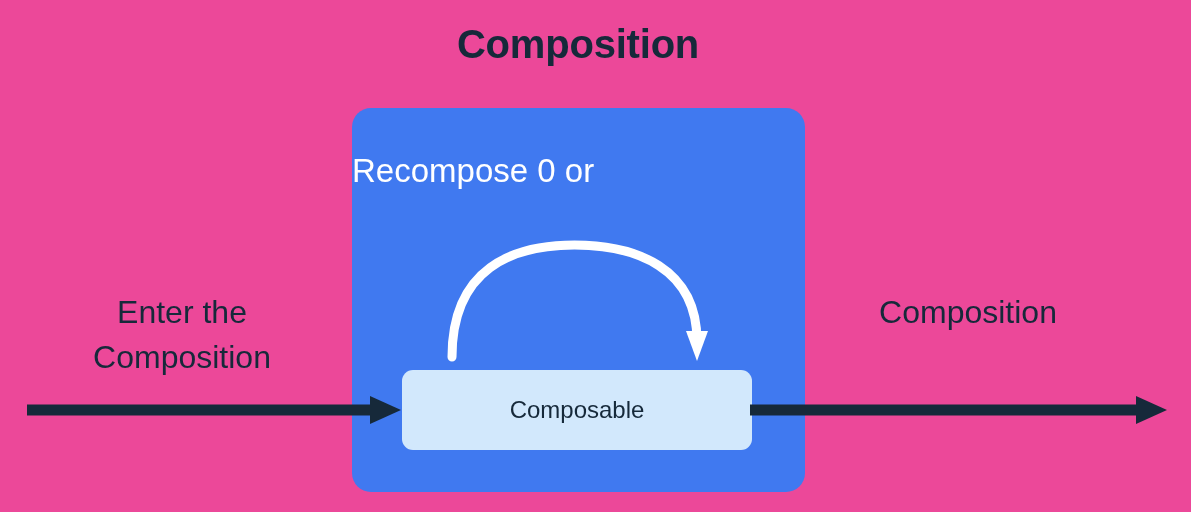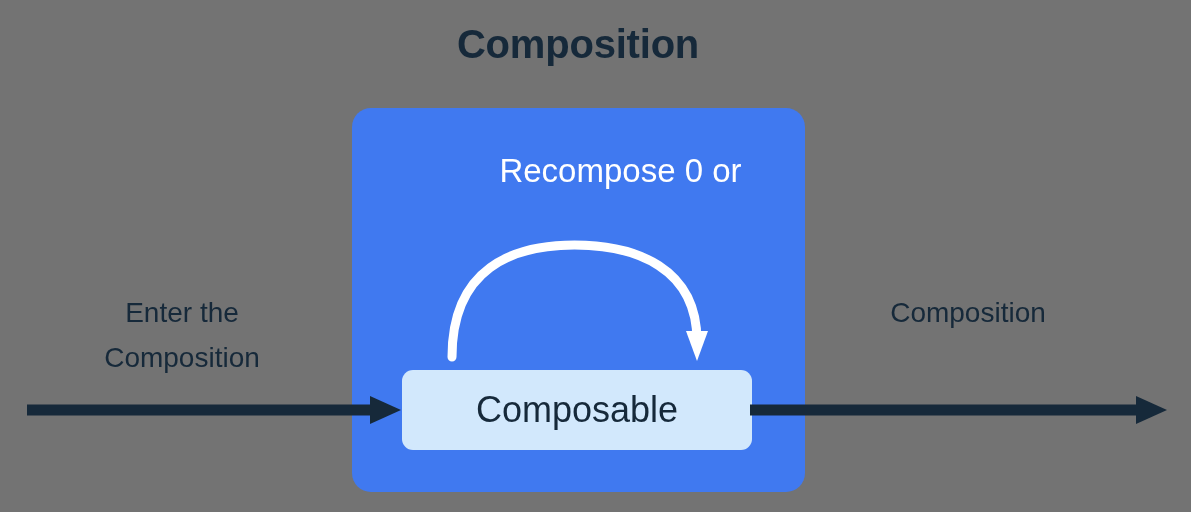--- a/index.html
+++ b/index.html
@@ -8,21 +8,21 @@
     padding: 0;
     background: #ffffff;
   }
   body {
     font-family: "Liberation Sans", sans-serif;
   }
   #canvas {
     position: relative;
     width: 1191px;
     height: 512px;
-    background: #737373;
+    background: #ec4899;
     overflow: hidden;
   }
 
   
   #diagram-title {
     position: absolute;
     left: 0;
     top: 22px;
     width: 1156px;
     text-align: center;
@@ -43,21 +43,20 @@
     height: 384px;
     background: #4079f0;
     border-radius: 19px;
   }
 
   #recompose-label {
     position: absolute;
     left: 352px;
     top: 149px;
     width: 537px;
-    text-align: center;
     color: #ffffff;
     font-size: 33px;
     line-height: 44px;
     font-weight: 400;
   }
   #recompose-label .line {
     display: block;
   }
 
   
@@ -73,30 +72,30 @@
   #composable-label {
     position: absolute;
     left: 402px;
     top: 370px;
     width: 350px;
     height: 80px;
     display: flex;
     align-items: center;
     justify-content: center;
     color: #16293a;
-    font-size: 36px;
+    font-size: 24px;
     font-weight: 400;
   }
 
   
   .side-caption {
     position: absolute;
     text-align: center;
     color: #16293a;
-    font-size: 28px;
+    font-size: 32px;
     line-height: 45px;
     font-weight: 400;
   }
   #enter-caption {
     left: 42px;
     top: 290px;
     width: 280px;
   }
   #leave-caption {
     left: 828px;

